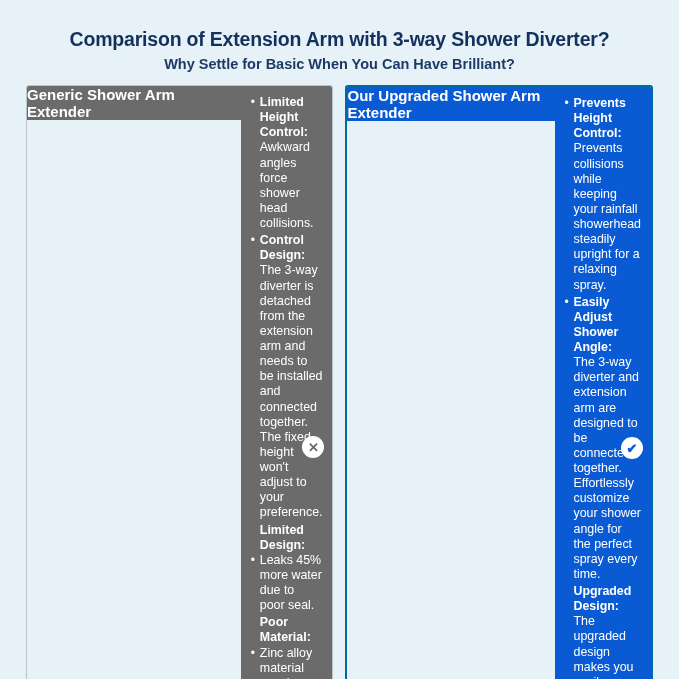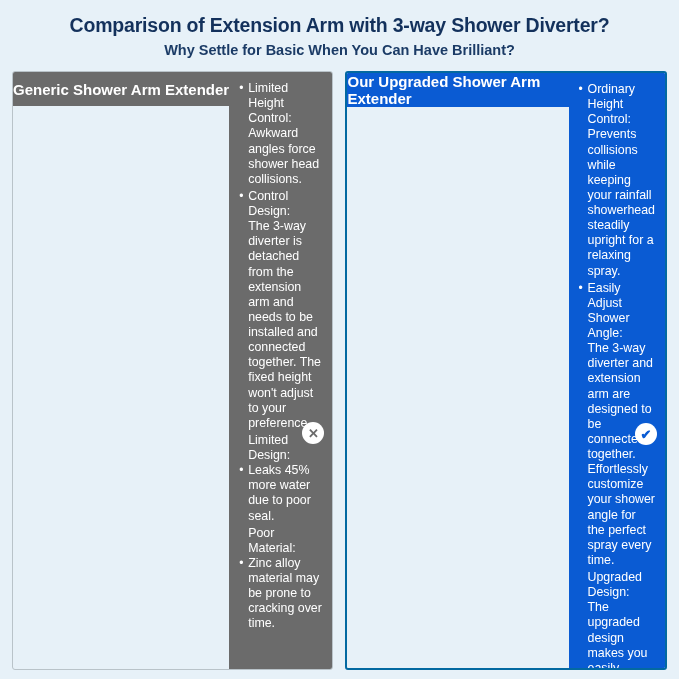--- a/index.html
+++ b/index.html
@@ -6,21 +6,21 @@
   html, body {
     width: 679px; height: 679px;
     font-family: "Liberation Sans", sans-serif;
     background: #eaf2f8;
     overflow: hidden;
   }
   #page {
     position: relative;
     width: 679px; height: 679px;
     background: #e7f1f8;
-    padding: 0;
+    padding: 14px;
   }
   .header {
     text-align: center;
     padding: 14px 10px 0 10px;
   }
   .header h1 {
     font-size: 19.5px;
     font-weight: bold;
     color: #13315c;
     letter-spacing: -0.2px;
@@ -242,21 +242,21 @@
   .body.left-body  { background: #6b6b6b; color: #ffffff; }
   .body.right-body { background: #0a5bd3; color: #ffffff; }
 
   .item { margin-bottom: 2px; }
   .item .bullet-line {
     display: flex; align-items: flex-start;
   }
   .item .dot {
     flex: 0 0 auto; width: 9px; font-size: 12px; line-height: 1.22;
   }
-  .item .head { font-weight: normal; }
+  .item .head { font-weight: bold; }
   .item .desc { padding-left: 9px; }
   .item.nobullet .head { padding-left: 9px; }
 
   .badge {
     position: absolute;
     width: 22px; height: 22px; border-radius: 50%;
     display: flex; align-items: center; justify-content: center;
     font-size: 13px; font-weight: bold;
   }
   .badge.cross { background: #ffffff; color: #6b6b6b; right: 8px; top: 350px; }
@@ -349,21 +349,21 @@
         <div class="rp-bracket"></div>
         <div class="rp-water"></div>
         <div class="rp-water2"></div>
       </div>
       <div class="title-bar right-title">Our Upgraded Shower Arm Extender</div>
       <div class="body right-body">
 
         <div class="item">
           <div class="bullet-line">
             <span class="dot">•</span>
-            <span class="head">Ordinary Height Control:</span>
+            <span class="head">Prevents Height Control:</span>
           </div>
           <div class="desc">Prevents collisions while keeping your rainfall showerhead steadily upright for a relaxing spray.</div>
         </div>
 
         <div class="item">
           <div class="bullet-line">
             <span class="dot">•</span>
             <span class="head">Easily Adjust Shower Angle:</span>
           </div>
           <div class="desc">The 3-way diverter and extension arm are designed to be connected together. Effortlessly customize your shower angle for the perfect spray every time.</div>

